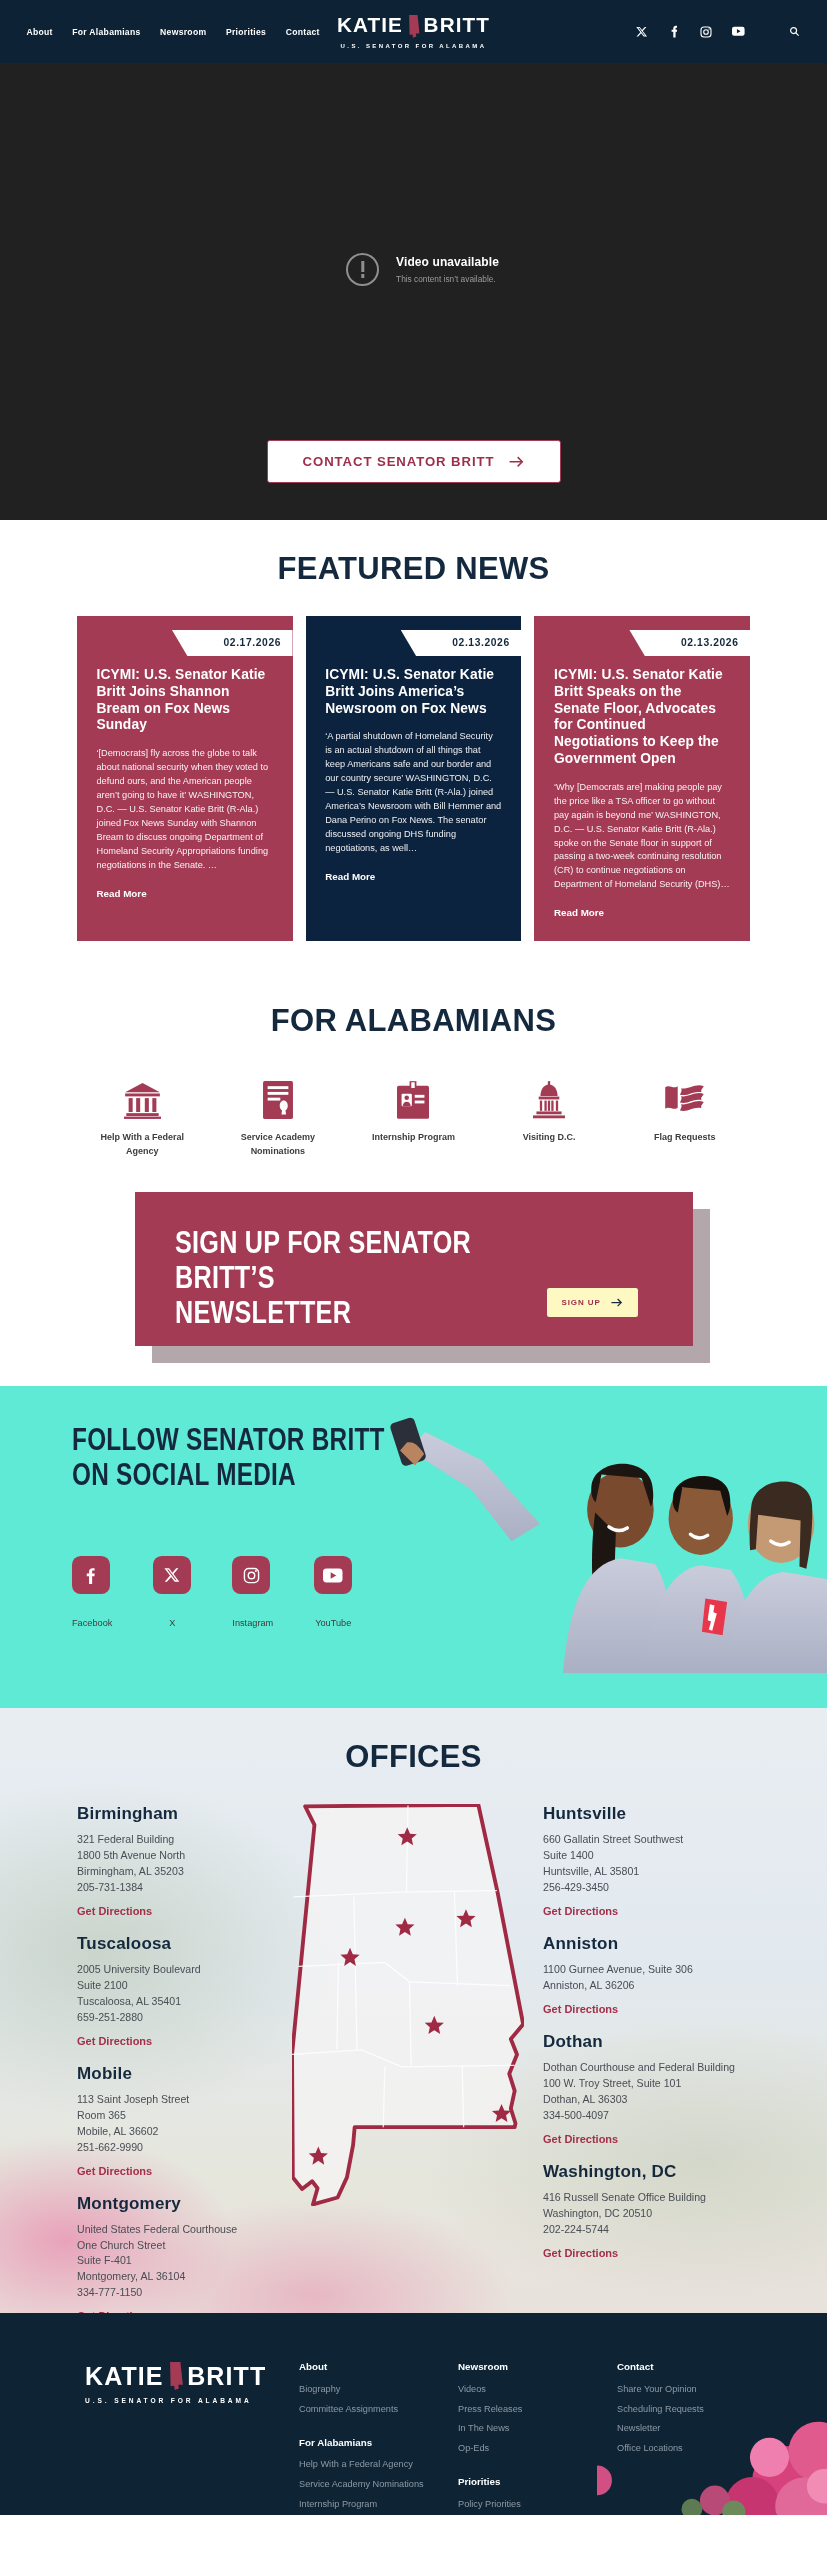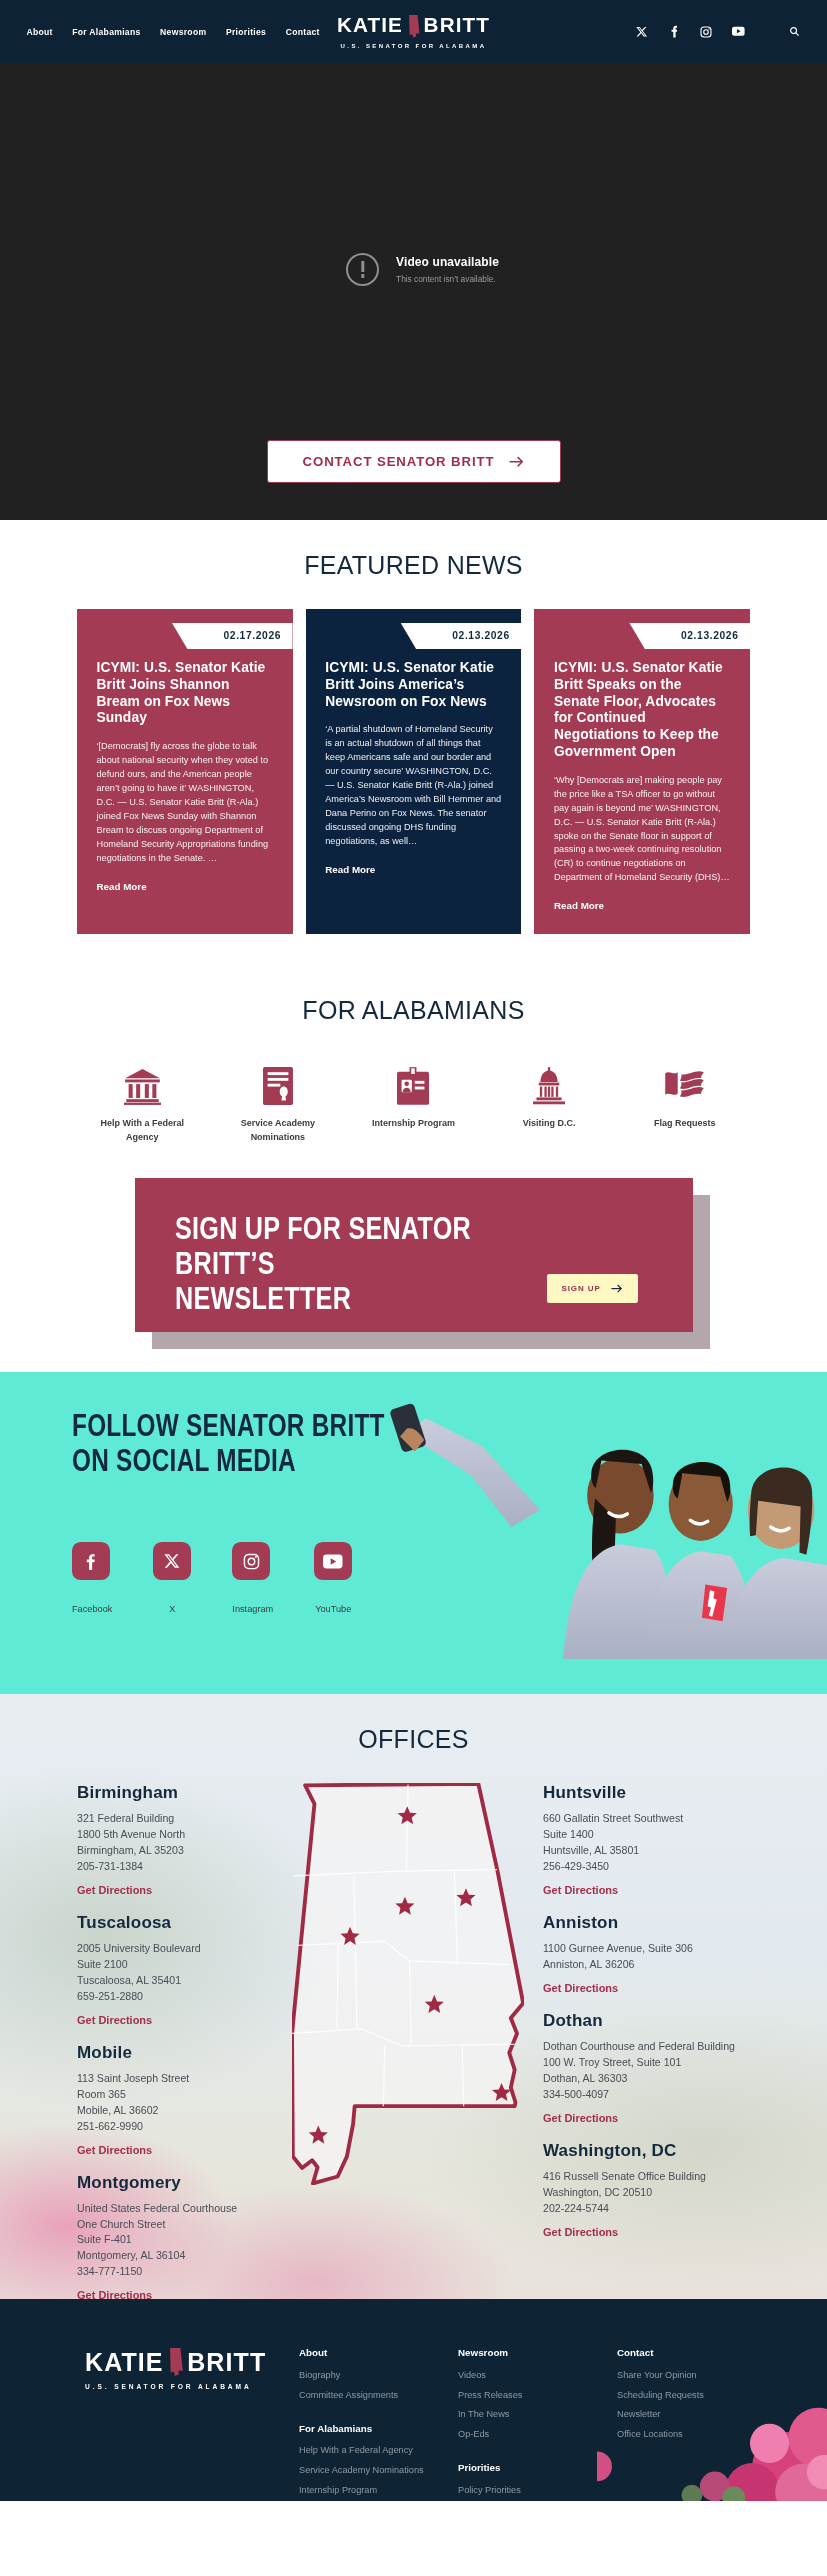--- a/index.html
+++ b/index.html
@@ -54,21 +54,21 @@
   .contact-btn {
     background:#ffffff; border:1.1px solid #a33b55; border-radius:2.9px;
     width:294px; height:43px; display:flex; align-items:center; justify-content:center; gap:15px;
     cursor:pointer;
   }
   .contact-btn .lbl { color:#9e2f4c; font-size:13.2px; font-weight:bold; letter-spacing:0.9px; }
 
   
   .news { background:#ffffff; padding:31px 0 44px; }
   .sec-title {
-    text-align:center; color:#14293d; font-size:25px; font-weight:normal; letter-spacing:0.3px;
+    text-align:center; color:#14293d; font-size:31px; font-weight:bold; letter-spacing:0.3px;
   }
   .cards { width:673px; margin:29px auto 12px; display:flex; gap:13.2px; align-items:stretch; }
   .card { flex:1 1 0; padding:51px 19.5px 23px; position:relative; color:#fff; }
   .card--crimson { background:#a33b55; }
   .card--navy { background:#0c2340; }
   .ribbon {
     position:absolute; top:13.8px; right:0; width:56%; height:26.4px; background:#ffffff;
     clip-path:polygon(0 0, 100% 0, 100% 100%, 13% 100%);
     display:flex; align-items:center; justify-content:flex-end; padding-right:11.5px;
   }

